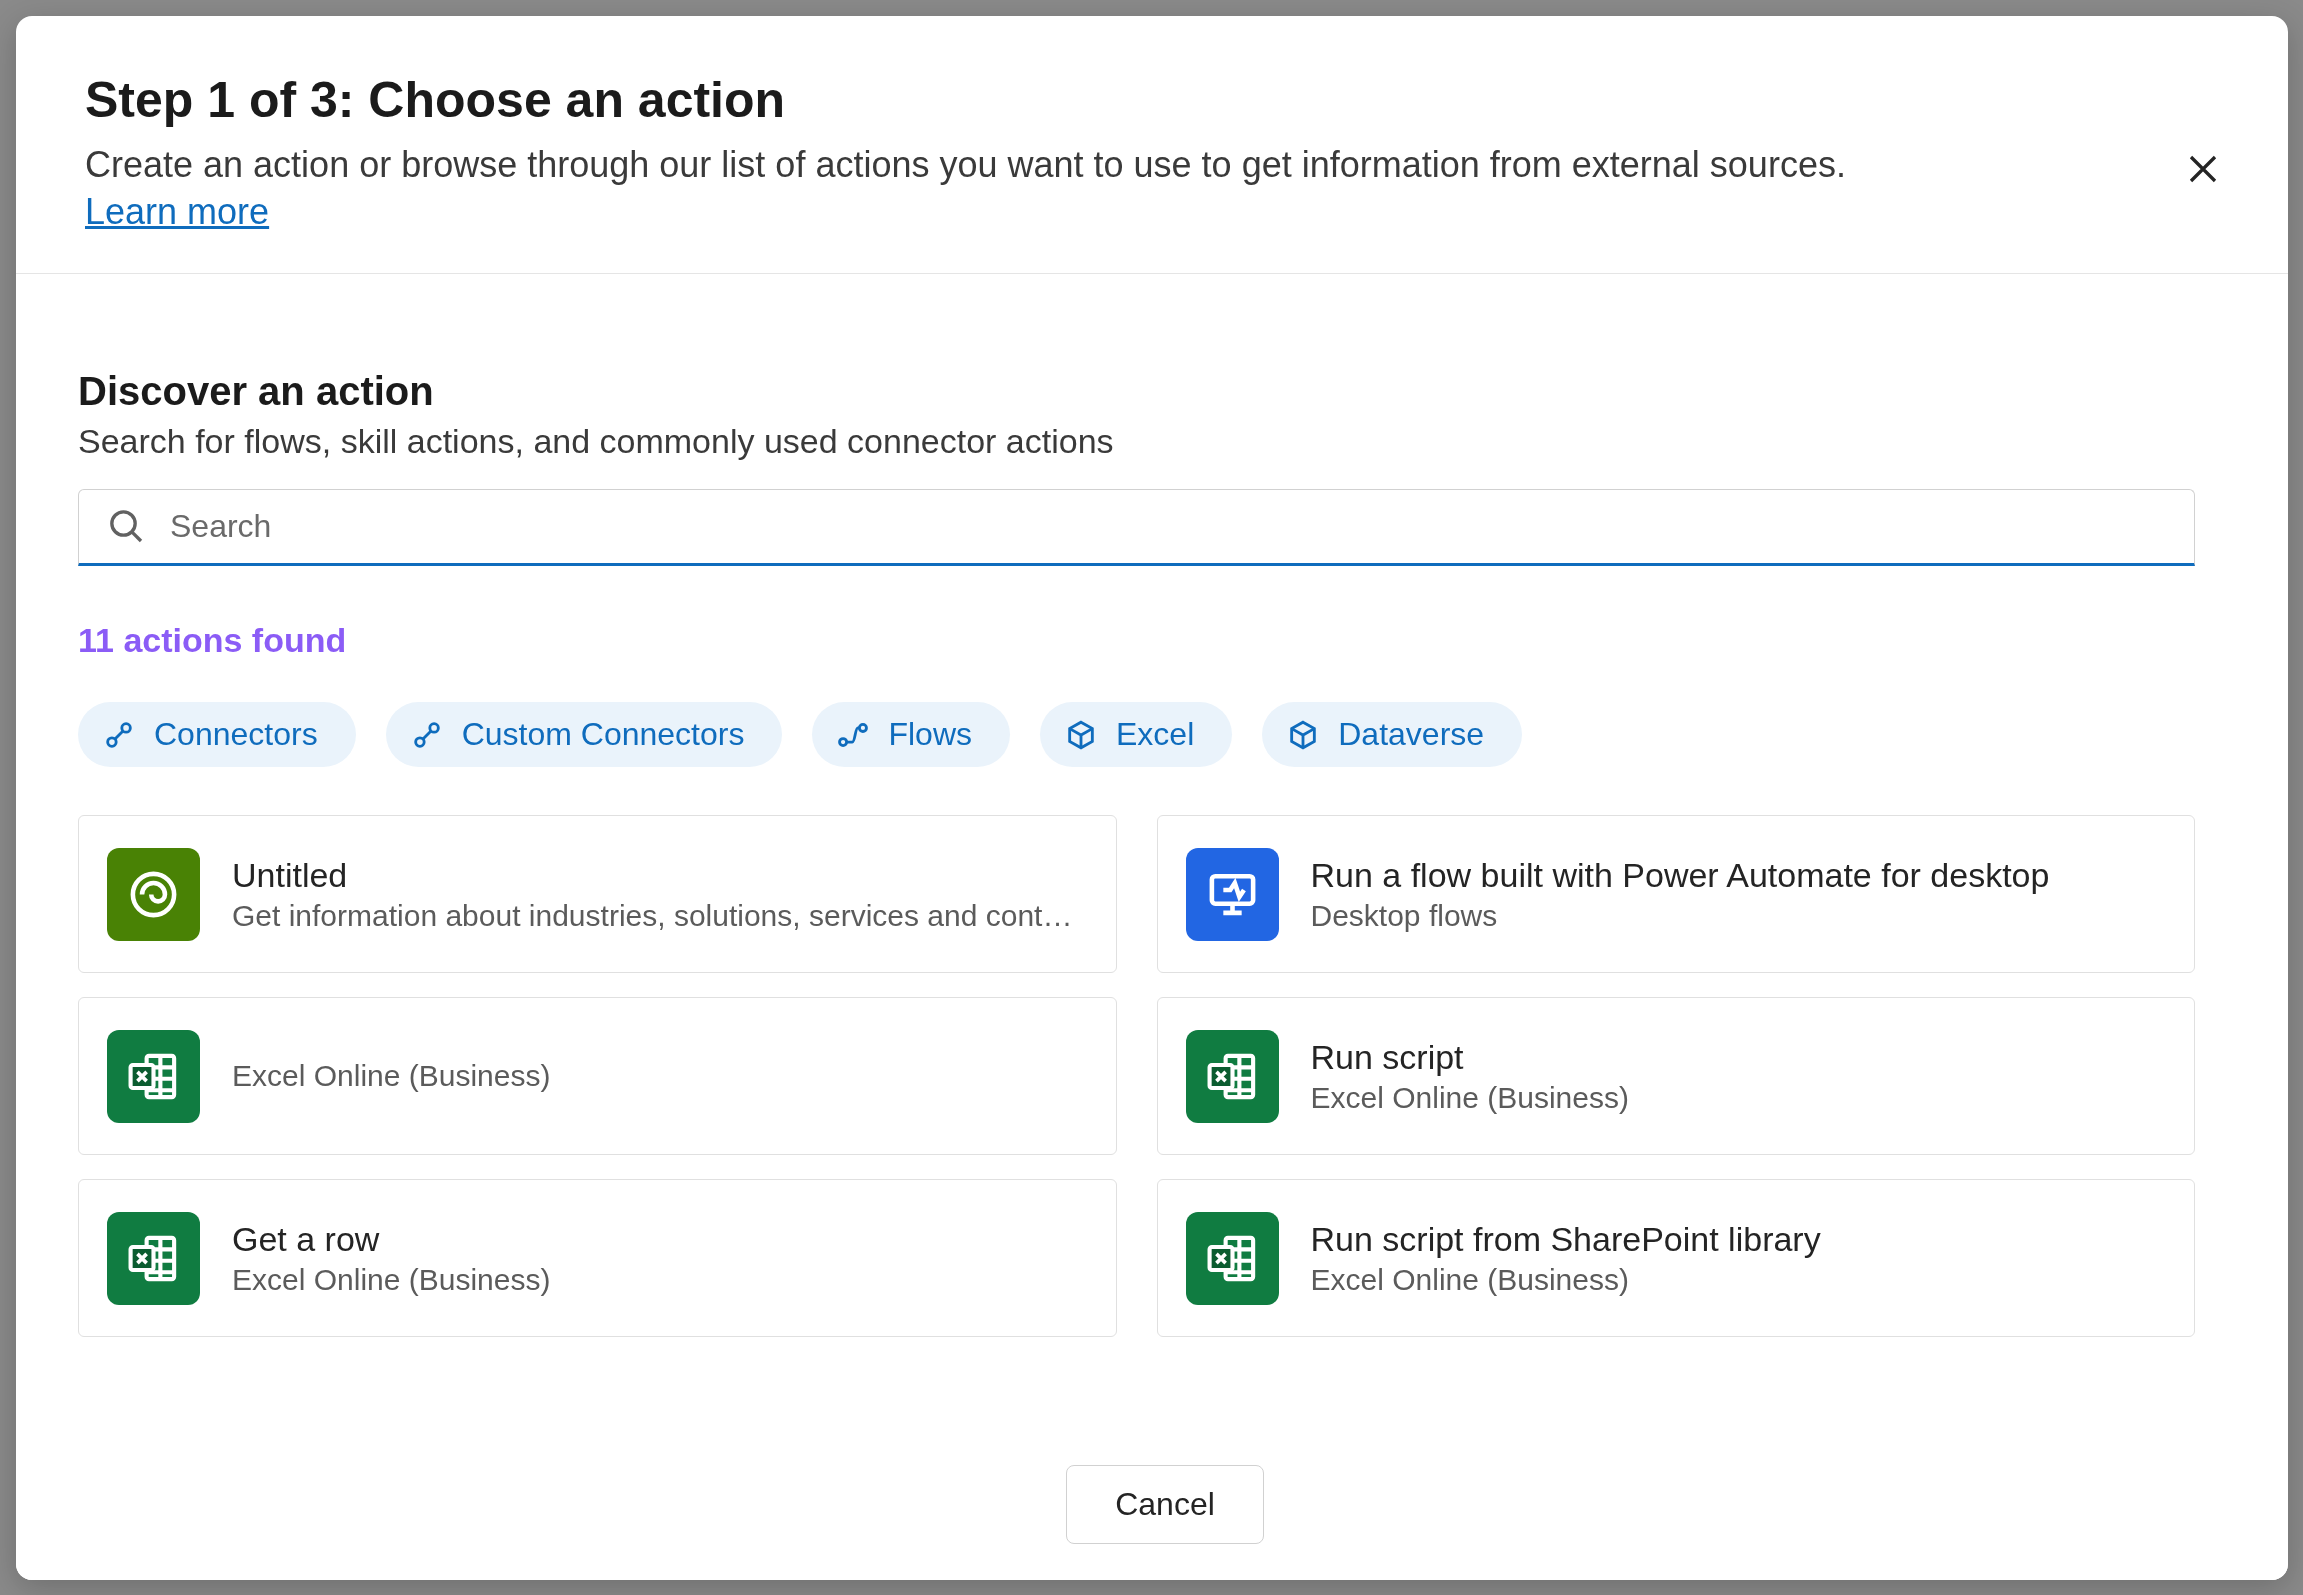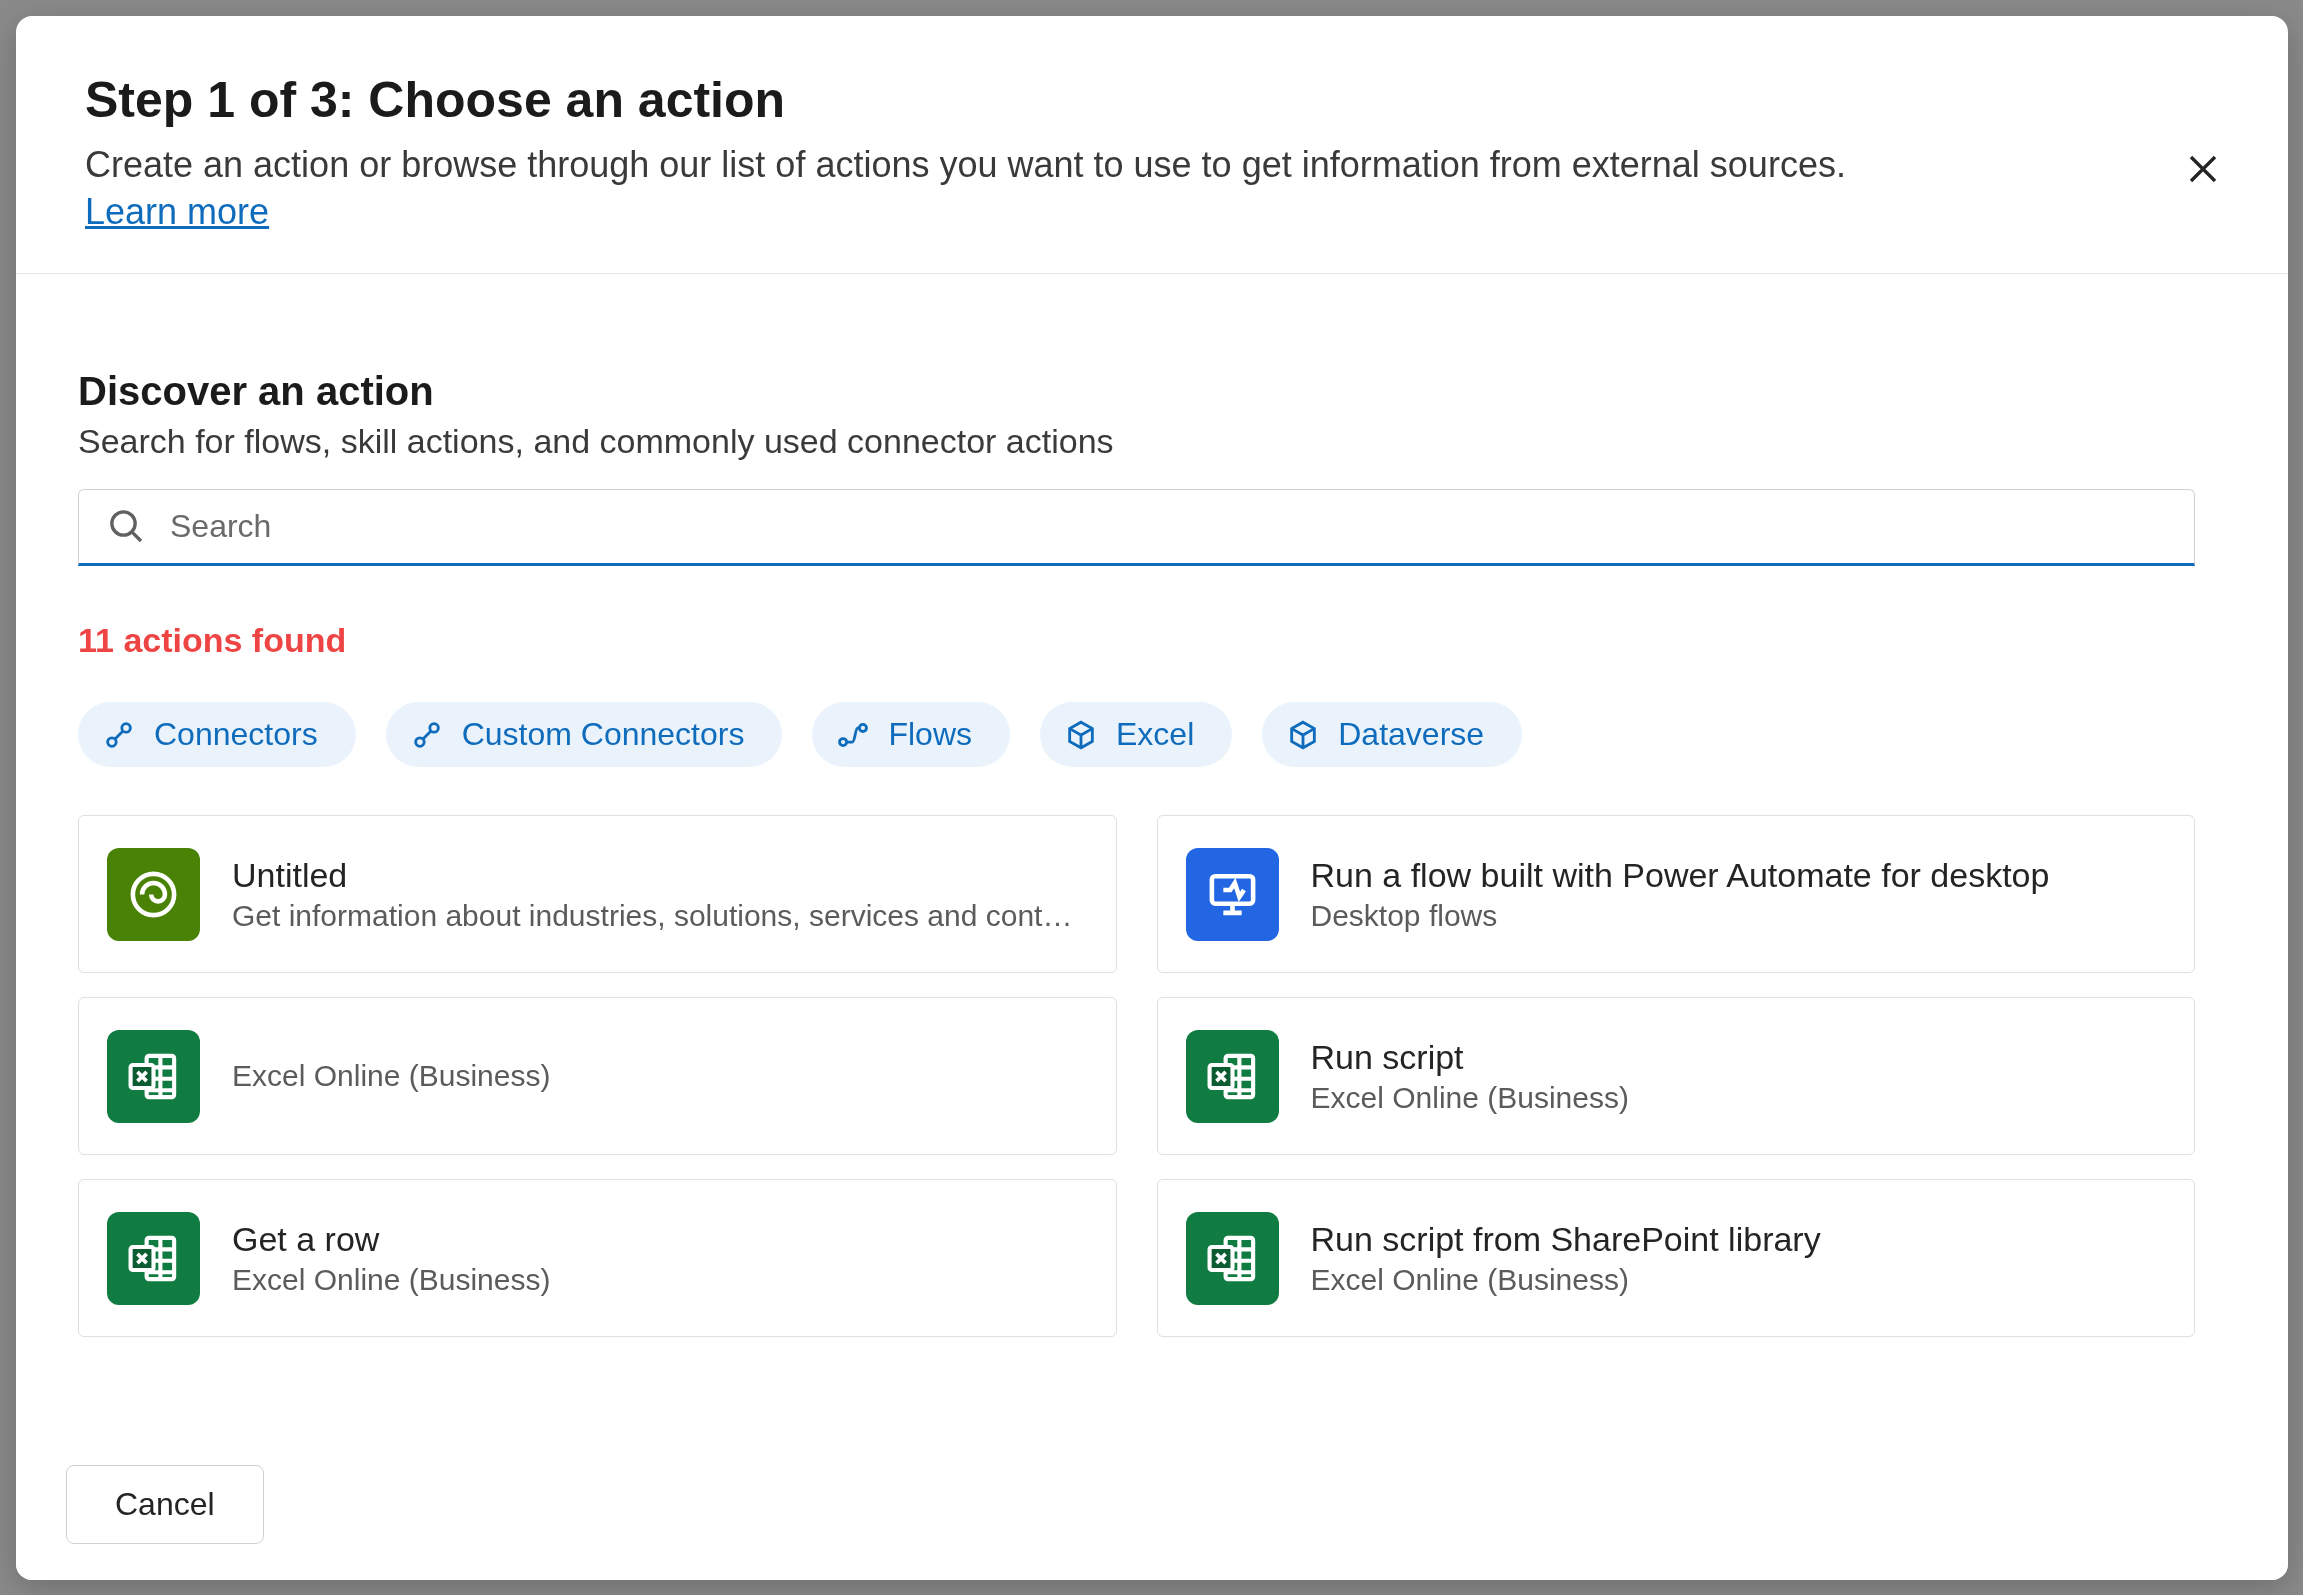--- a/index.html
+++ b/index.html
@@ -98,21 +98,21 @@
     font-size: 32px;
     padding: 0 30px 0 91px;
     outline: none;
     background: #ffffff;
     color: #242424;
   }
   .search-input::placeholder { color: #6a6a6a; }
   .results-count {
     font-size: 34px;
     font-weight: 600;
-    color: #ef4444;
+    color: #8b5cf6;
     margin-bottom: 42px;
   }
   .chips {
     display: flex;
     gap: 30px;
     margin-bottom: 48px;
     flex-wrap: wrap;
   }
   .chip {
     display: inline-flex;
@@ -168,21 +168,21 @@
   .card-sub {
     font-size: 30px;
     color: #5b5b5b;
     white-space: nowrap;
     overflow: hidden;
     text-overflow: ellipsis;
   }
   .footer {
     padding: 32px 24px 36px 50px;
     display: flex;
-    justify-content: flex-start;
+    justify-content: center;
     background: #ffffff;
   }
   .cancel-btn {
     font-size: 32px;
     color: #242424;
     background: #ffffff;
     border: 1.8px solid #d1d1d1;
     border-radius: 8px;
     padding: 20px 48px;
     cursor: pointer;

